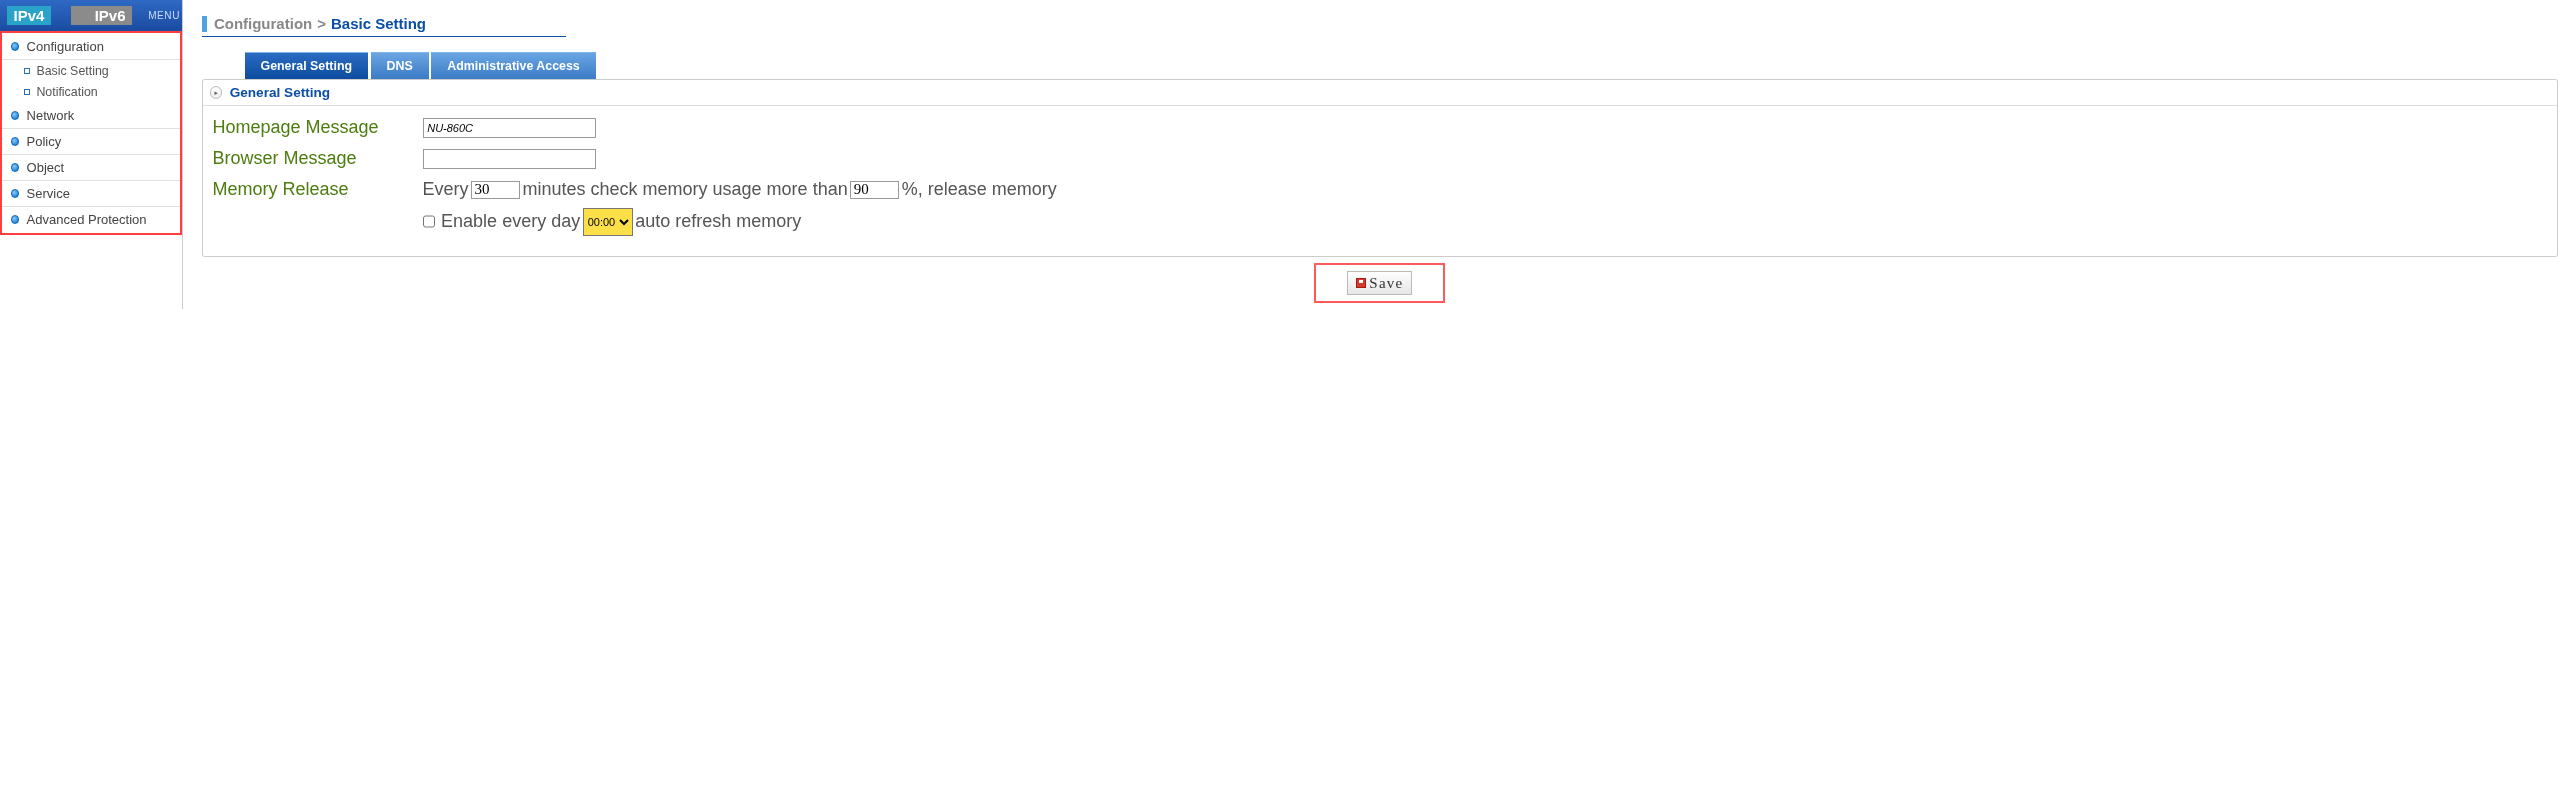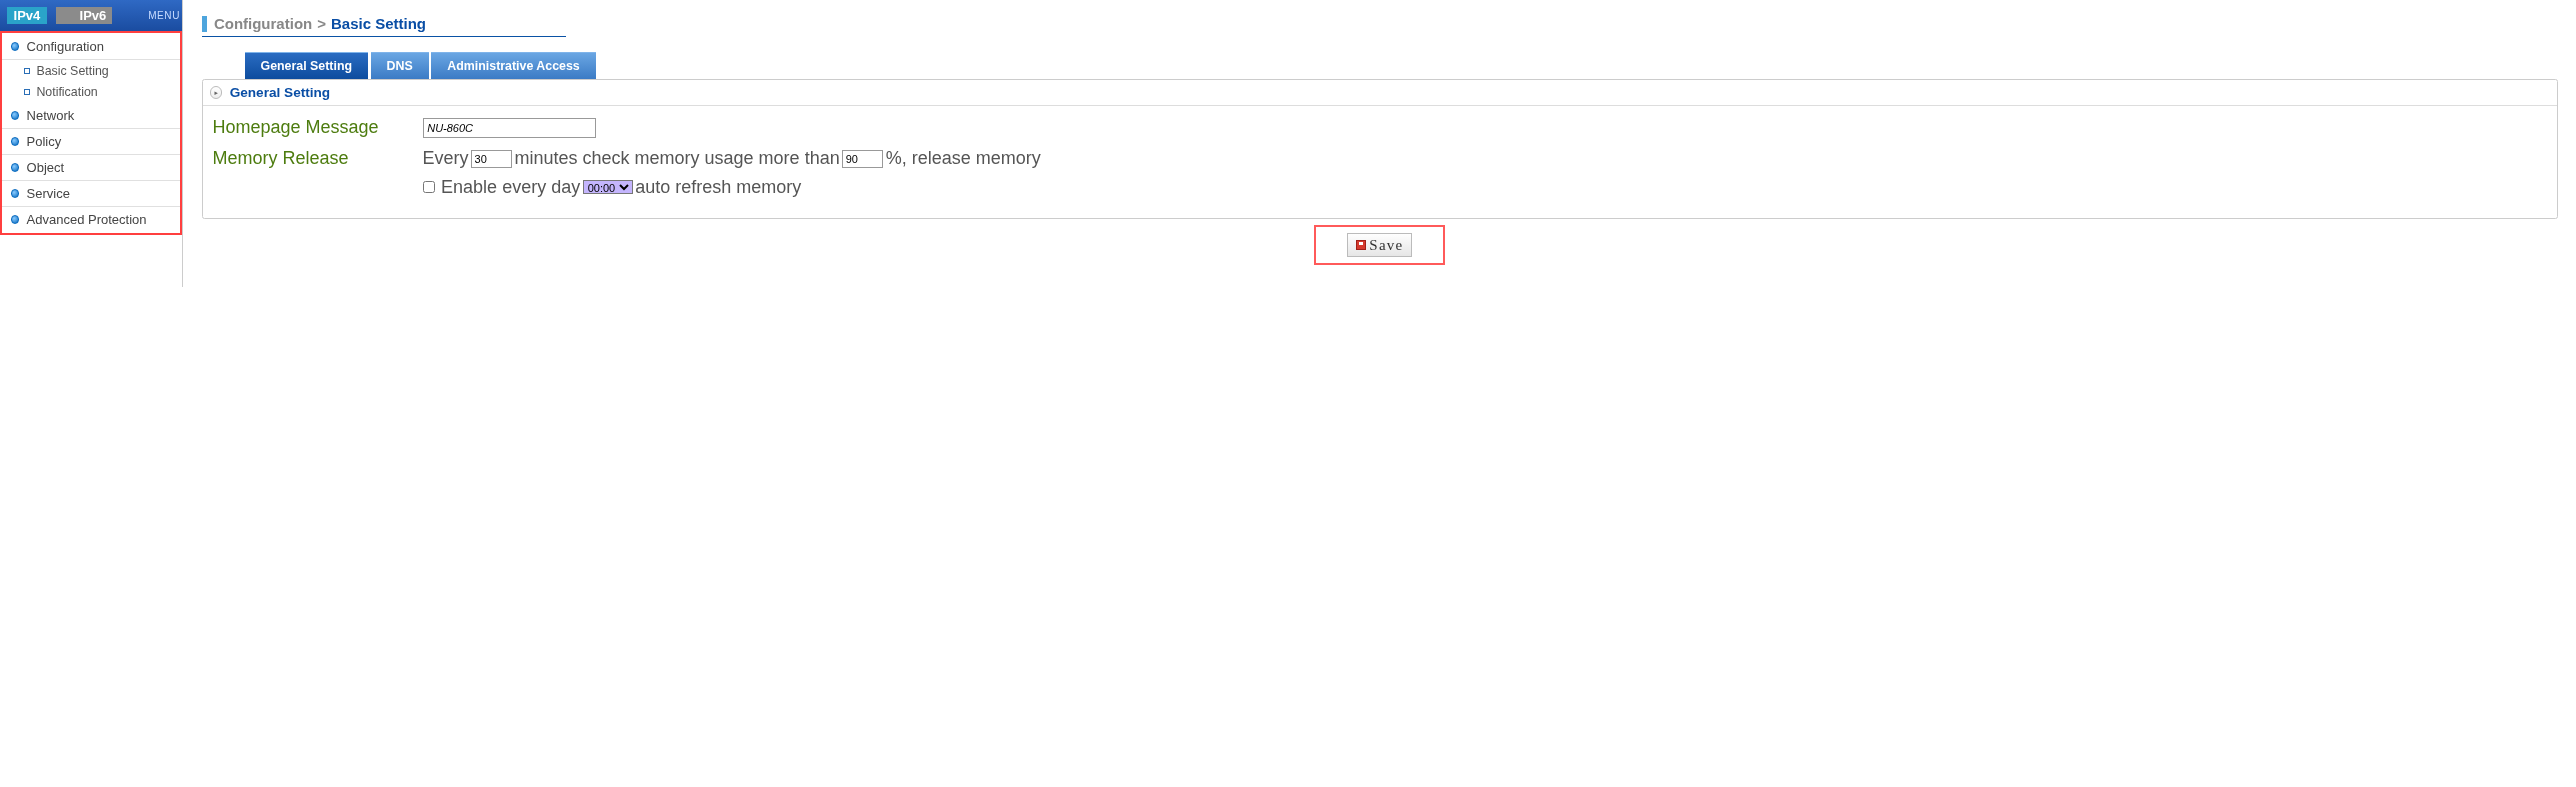--- a/index.html
+++ b/index.html
@@ -24,23 +24,23 @@
   .sidebar-top {
     background: linear-gradient(#2f69c4, #1a4ca0);
     height: 31px;
     display: flex;
     align-items: center;
     padding: 0 7.4px;
     position: relative;
   }
   .ipv4-badge, .ipv6-badge {
     font-weight: bold;
-    font-size: 13px;
+    font-size: 15px;
     padding: 1.2px 6.2px;
-    margin-right: 9px;
+    margin-right: 20px;
     color: #fff;
   }
   .ipv4-badge { background: #2aa3c9; }
   .ipv6-badge { background: #8b8b8b; padding-left: 24px; }
   .menu-label {
     position: absolute;
     right: 2px;
     color: #c8dcff;
     font-size: 10px;
     letter-spacing: 0.6px;
@@ -164,39 +164,40 @@
   }
   .text-input {
     width: 173px;
     height: 20px;
     border: 0.6px solid #999;
     font-size: 11px;
     padding: 1.2px 3.7px;
     font-style: italic;
   }
   .small-input {
-    width: 41px;
+    width: 49px;
     height: 18.5px;
     border: 0.6px solid #999;
-    font-size: 11px;
+    font-size: 15px;
     padding: 0 2.5px;
     text-align: left;
+    font-family: Liberation Serif, serif;
   }
   .mem-line { display: flex; align-items: center; flex-wrap: wrap; gap: 2.5px; }
   .mem-text { color: #555; font-size: 18px; }
   .checkbox {
     width: 12.4px; height: 12.4px;
     margin-right: 3.7px;
     margin-left: 0;
   }
   select.time-sel {
-    height: 14px;
+    height: 28px;
     font-size: 11px;
     border: 0.6px solid #777;
-    background: #c4b5fd;
+    background: #fde047;
   }
 
   .save-wrap {
     display: flex;
     justify-content: center;
     margin-top: 6.2px;
   }
   .save-highlight {
     border: 2.5px solid #ff5a5a;
     padding: 6.2px 31px;
@@ -295,20 +296,24 @@
         <div class="collapse-icon">▸</div>
         <div class="panel-title">General Setting</div>
       </div>
       <div class="panel-body">
 
         <div class="form-row">
           <div class="form-label">Homepage Message</div>
           <input class="text-input" type="text" value="NU-860C" style="">
         </div>
 
+        <div class="form-row">
+          <div class="form-label">Browser Message</div>
+          <input class="text-input" type="text" value="" style="">
+        </div>
 
         <div class="form-row" style="align-items:flex-start;">
           <div class="form-label">Memory Release</div>
           <div style="flex:1">
             <div class="mem-line">
               <span class="mem-text">Every</span>
               <input class="small-input" type="text" value="30" style="">
               <span class="mem-text">minutes check memory usage more than</span>
               <input class="small-input" type="text" value="90" style="">
               <span class="mem-text">%, release memory</span>

